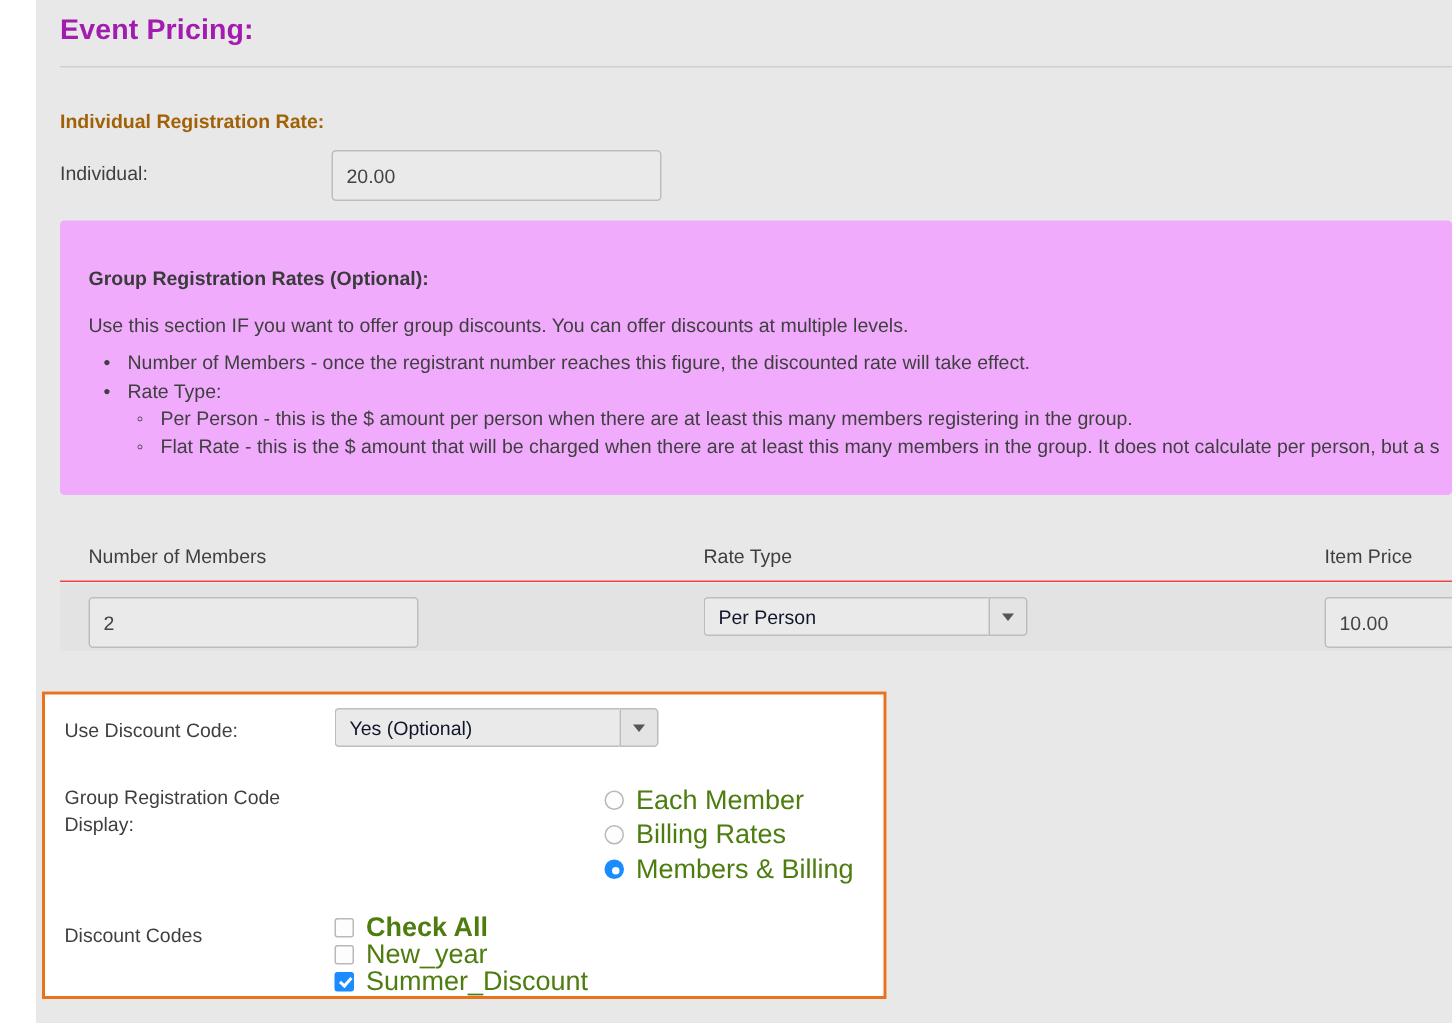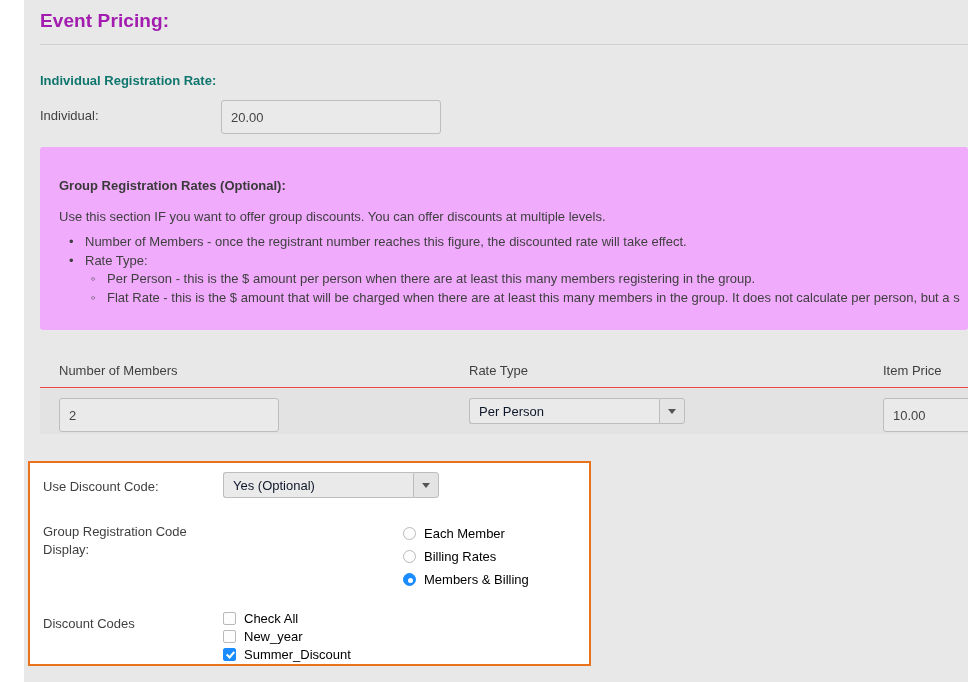--- a/index.html
+++ b/index.html
@@ -29,21 +29,21 @@
     position: absolute;
     left: 16px; top: 44px;
     width: 928px; height: 1px;
     background: #cfcfcf;
   }
   
   .section-label {
     position: absolute;
     font-size: 13px;
     font-weight: bold;
-    color: #0f766e;
+    color: #a16207;
   }
   .field-label {
     position: absolute;
     font-size: 13px;
     color: #3f3f3f;
   }
   .txt-input {
     position: absolute;
     background: #eaeaea;
     border: 1px solid #bdbdbd;
@@ -226,22 +226,22 @@
   .checkbox.checked::after {
     content: "";
     position: absolute;
     left: 4px; top: 1px;
     width: 3px; height: 6px;
     border: solid #ffffff;
     border-width: 0 2px 2px 0;
     transform: rotate(42deg);
   }
   .opt-text {
-    font-size: 13px;
-    color: #000000;
+    font-size: 18px;
+    color: #4d7c0f;
     white-space: nowrap;
   }
 </style>
 </head>
 <body>
 
 <div class="page">
 
   <div class="page-title">Event Pricing:</div>
   <div class="title-rule"></div>
@@ -310,21 +310,21 @@
       </div>
       <div class="opt-row">
         <span class="radio checked"></span>
         <span class="opt-text">Members &amp; Billing</span>
       </div>
     </div>
 
     <div class="disc-label" style="left:13px; top:152px;">Discount Codes</div>
 
     <div class="check-group" style="left:193px; top:146px;">
-      <div class="opt-row" style="height:18px;">
+      <div class="opt-row" style="height:18px;font-weight:bold;">
         <span class="checkbox"></span>
         <span class="opt-text">Check All</span>
       </div>
       <div class="opt-row" style="height:18px;">
         <span class="checkbox"></span>
         <span class="opt-text">New_year</span>
       </div>
       <div class="opt-row" style="height:18px;">
         <span class="checkbox checked"></span>
         <span class="opt-text">Summer_Discount</span>

